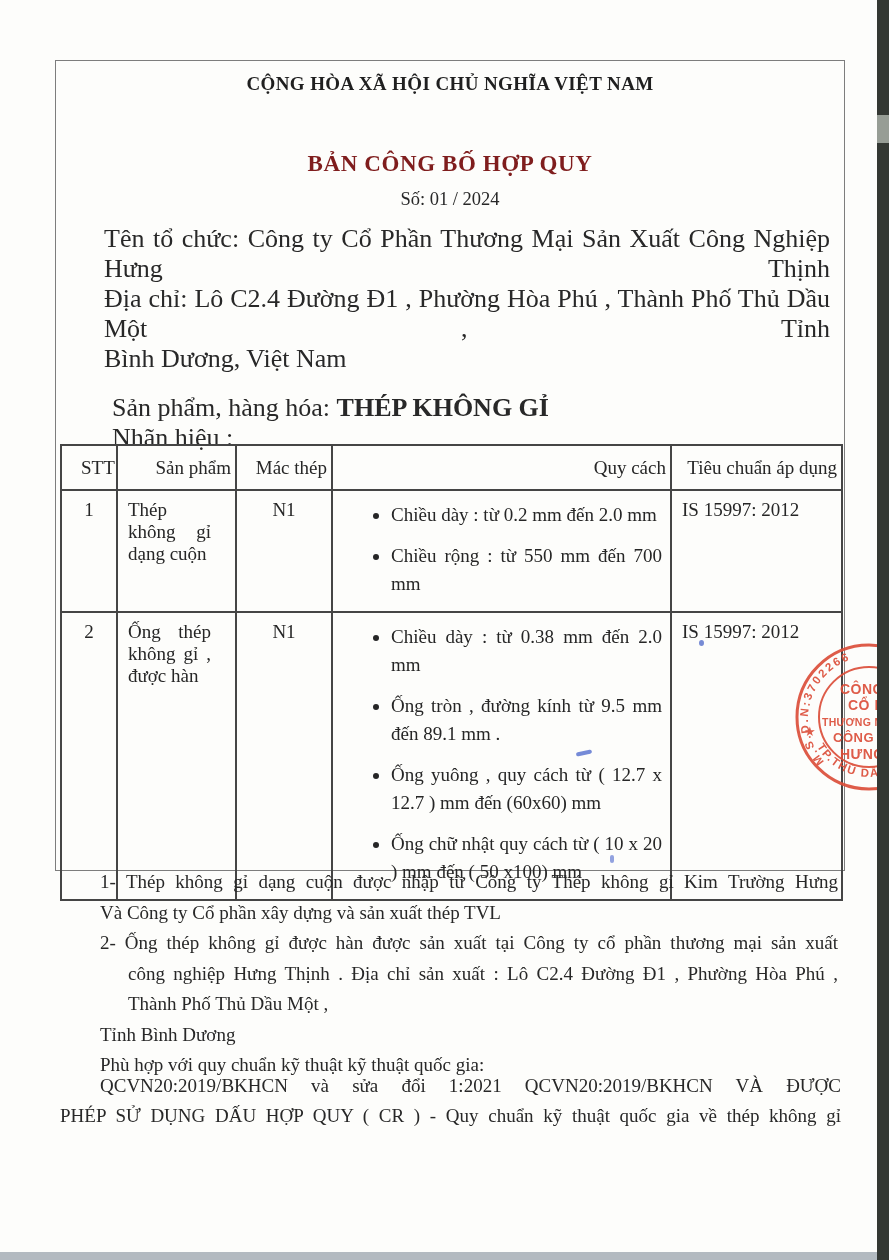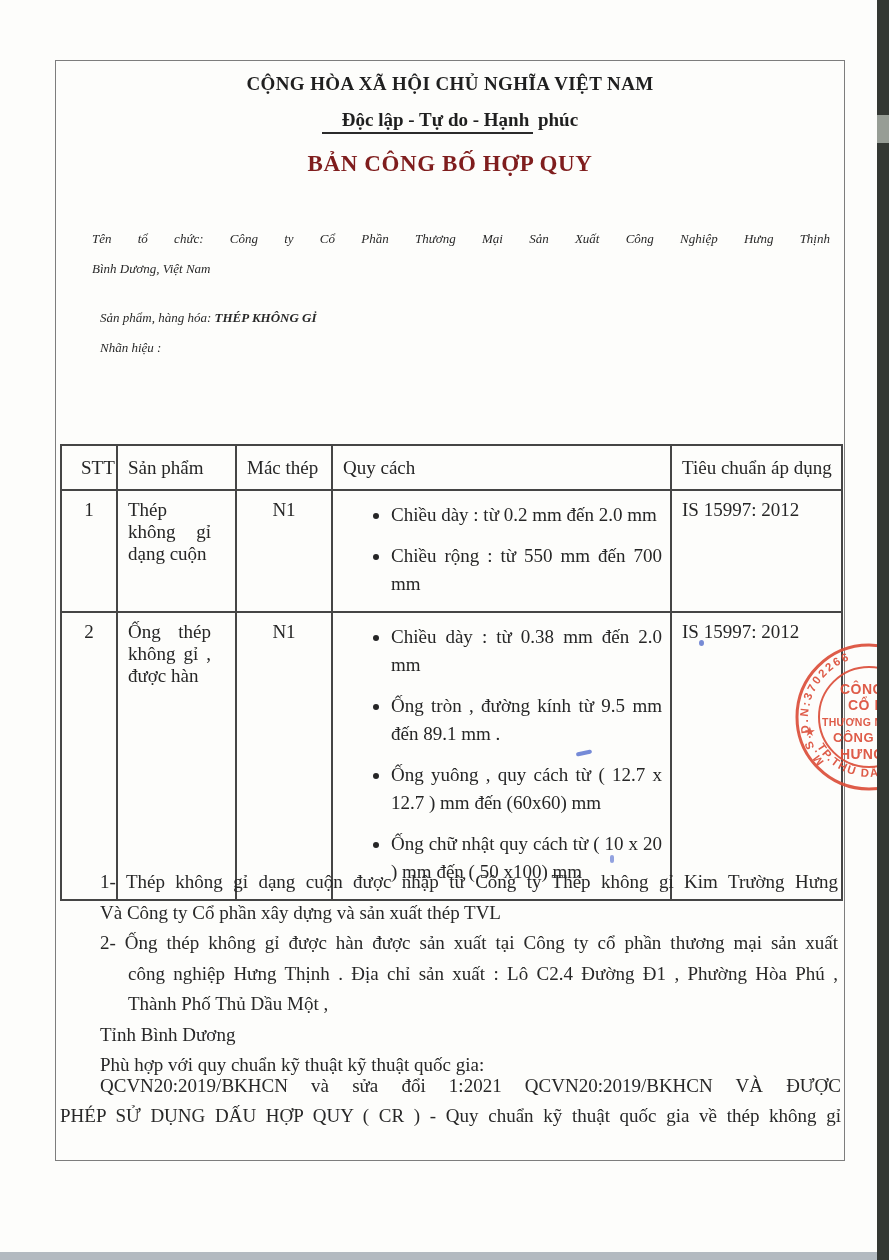--- a/index.html
+++ b/index.html
@@ -7,44 +7,44 @@
     width:889px;height:1260px;
     background:#fdfdfb;
     overflow:hidden;
     position:relative;
     font-family:"Liberation Serif","DejaVu Serif",serif;
     color:#282828;
   }
   .page{position:absolute;inset:0;}
   
   .frame{
-    position:absolute;left:55px;top:60px;width:790px;height:1101px;
+    position:absolute;left:55px;top:60px;width:790px;height:811px;
     border:1px solid #7d7d7d;
     box-sizing:border-box;
   }
   .centered{width:100%;text-align:center;position:absolute;left:0;}
   .h1{top:12px;font-weight:bold;font-size:19px;letter-spacing:.4px;color:#1f1f1f;}
   .h2{top:48px;font-weight:bold;font-size:19px;color:#1f1f1f;}
   .h2 .underl{border-bottom:2.5px solid #2b2b2b;padding:0 4px 2px 20px;}
   .doc-title{top:90px;font-weight:bold;font-size:23px;letter-spacing:.6px;color:#7f1d1d;}
   .doc-num{top:128px;font-size:18.5px;}
   
-  .info{position:absolute;left:36px;right:14px;top:163px;font-size:13px;line-height:30px;font-style:italic;}
+  .info{position:absolute;left:48px;right:14px;top:163px;font-size:26px;line-height:30px;}
   .jl{text-align:justify;text-align-last:justify;}
   .ind{padding-left:8px;}
   .gap-top{margin-top:19px;}
   .bold{font-weight:bold;}
   
   table{
     position:absolute;left:4px;top:383px;width:781px;
     border-collapse:collapse;table-layout:fixed;
     font-size:19px;color:#262626;
   }
   th,td{border:2px solid #454545;vertical-align:top;box-sizing:border-box;}
-  th{font-weight:normal;text-align:left;vertical-align:middle;padding:4px 4px 4px 10px;height:45px;}
+  th{font-weight:normal;text-align:right;vertical-align:middle;padding:4px 4px 4px 10px;height:45px;}
   th.c{text-align:center;padding-left:19px;}
   td{padding:8px 6px 4px 10px;}
   td.c{text-align:center;padding-left:2px;padding-right:2px;}
   td.prod{text-align:justify;padding-right:24px;}
   td.specs{padding:2px 4px 0 0;}
   .r1{height:90px;}
   .r2{height:242px;}
   ul{margin:8px 4px 0 0;padding-left:58px;}
   li{margin-bottom:13px;text-align:justify;line-height:28px;}
   
@@ -67,30 +67,28 @@
 </style>
 </head>
 <body>
 
 <div class="page">
 
   <div class="frame">
 
     <div class="centered h1">CỘNG HÒA XÃ HỘI CHỦ NGHĨA VIỆT NAM</div>
 
-    <div class="centered h2">
-      <span class="underl">Độc lập - Tự do - Hạnh</span>
-      <span>phúc</span>
-    </div>
 
     <div class="centered doc-title">BẢN CÔNG BỐ HỢP QUY</div>
 
+    <div class="centered doc-num">Số: 01 / 2024</div>
 
     <div class="info">
       <div class="jl">Tên tổ chức: Công ty Cổ Phần Thương Mại Sản Xuất Công Nghiệp Hưng Thịnh</div>
+      <div class="jl">Địa chỉ: Lô C2.4 Đường Đ1 , Phường Hòa Phú , Thành Phố Thủ Dầu Một , Tỉnh</div>
       <div>Bình Dương, Việt Nam</div>
       <div class="ind gap-top">
         <span>Sản phẩm, hàng hóa:</span>
         <span class="bold">THÉP KHÔNG GỈ</span>
       </div>
       <div class="ind">Nhãn hiệu :</div>
     </div>
 
     <table>
       <colgroup>

